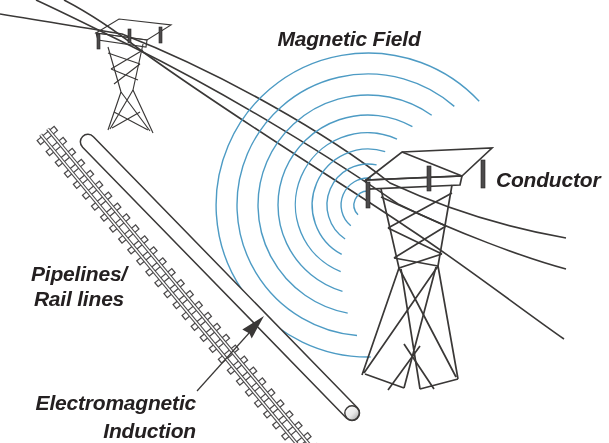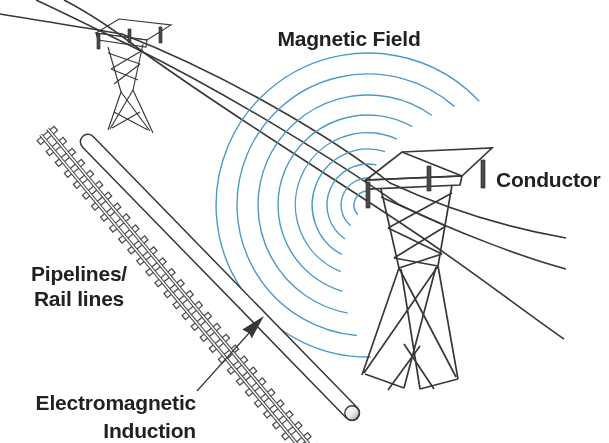--- a/index.html
+++ b/index.html
@@ -1,21 +1,21 @@
 <!DOCTYPE html>
 <html style="--background: #ffffff; --line-ink: #3a3837; --text-ink: #242021; --rail-gray: #4c4a4b; --field-blue: #4d9bc4;"><head>
 <meta charset="utf-8">
 <style>
   :root{
     --background:#ffffff; --line-ink:#3a3837; --text-ink:#242021;
     --rail-gray:#4c4a4b; --field-blue:#4d9bc4;
   }
   html,body{margin:0;padding:0;background:#e8e8e8;}
   .stage{position:relative;width:609px;height:443px;background:var(--background);overflow:hidden;
-         font-family:"Liberation Sans","DejaVu Sans",sans-serif;}
+         font-family:"Liberation Sans","DejaVu Sans",sans-serif;font-style:italic;}
   svg{display:block;}
   .ink path, .ink line{fill:none;stroke:var(--line-ink);}
   [data-name="conductor-lines"] path{stroke-width:1.6;}
   [data-name="transmission-tower-far"] path{stroke-width:1.15;}
   [data-name="transmission-tower-near"] path{stroke-width:1.7;}
   [data-name="magnetic-field-arcs"] path{fill:none;stroke:var(--field-blue);stroke-width:1.4;}
   [data-name="railroad-ties"] rect{fill:#ffffff;stroke:var(--rail-gray);stroke-width:1.25;}
   .rail-dark{stroke:var(--rail-gray);stroke-width:3.6;fill:none;}
   .rail-light{stroke:#ffffff;stroke-width:1.5;fill:none;}
   .stub{fill:var(--rail-gray);stroke:#262424;stroke-width:.6;}

